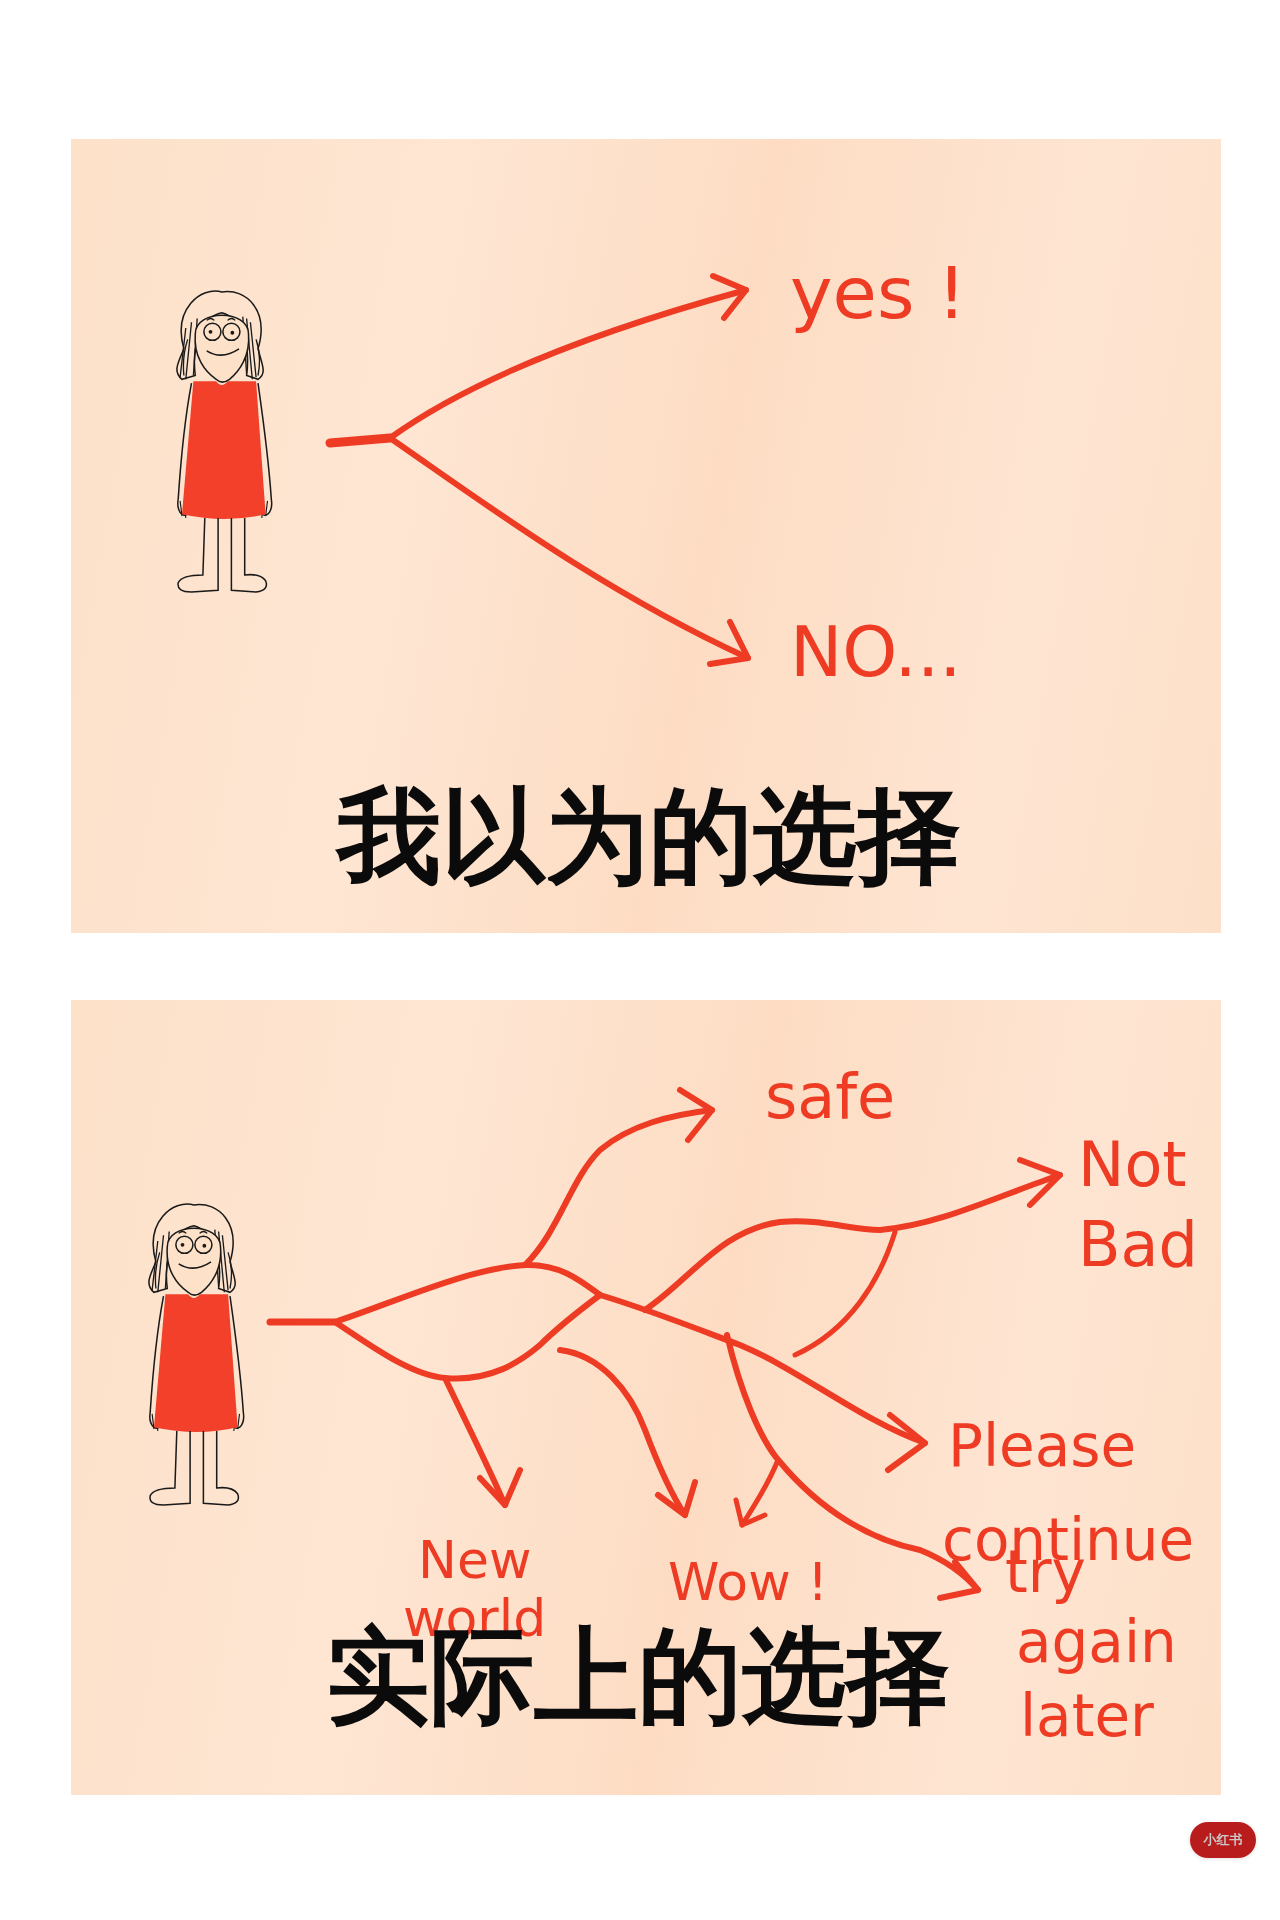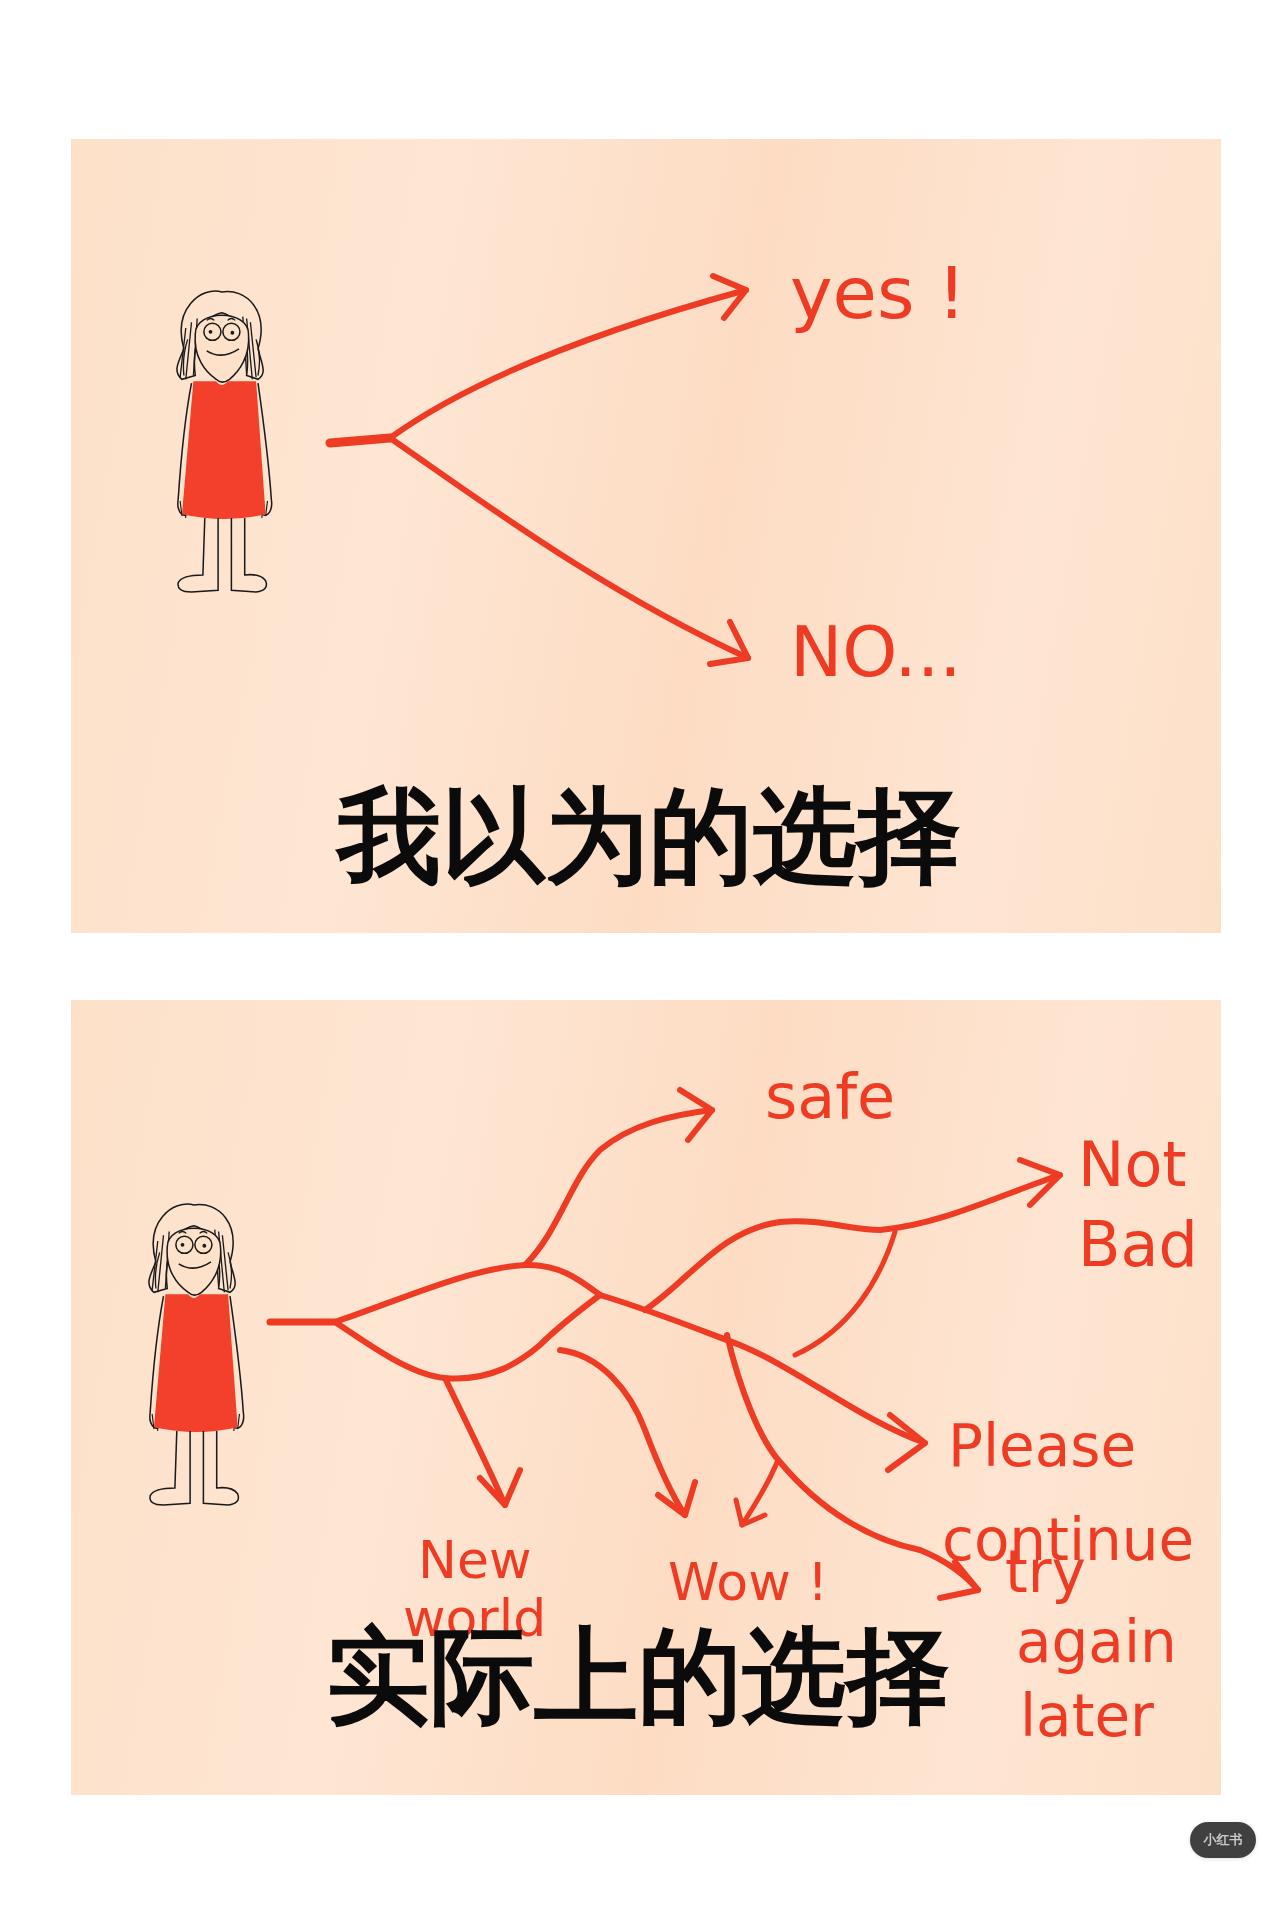--- a/index.html
+++ b/index.html
@@ -6,21 +6,21 @@
     body { width: 1280px; height: 1920px; position: relative; overflow: hidden;
            font-family: "DejaVu Sans", sans-serif; }
     .panel { position: absolute; left: 71px; width: 1150px;
              background: linear-gradient(100deg, #fde1c9 0%, #fee6d3 30%, #fddcc3 55%, #fee5d2 80%, #fde0c8 100%); }
     .panel-top { top: 139px; height: 794px; }
     .panel-bottom { top: 1000px; height: 795px; }
     svg.art { position: absolute; left: 0; top: 0; width: 1280px; height: 1920px; overflow: visible; }
     .hand { font-family: "DejaVu Sans", sans-serif; fill: #ee3b24; }
     .caption { font-family: "DejaVu Sans", sans-serif; font-weight: bold; fill: #0b0b0b; }
     .watermark { position: absolute; left: 1190px; top: 1822px; width: 66px; height: 36px;
-                 border-radius: 18px; background: #404040; box-shadow: 0 1px 4px rgba(0,0,0,0.12);
+                 border-radius: 18px; background: #b91c1c; box-shadow: 0 1px 4px rgba(0,0,0,0.12);
                  color: #c9c9c9; font-size: 13px; font-weight: bold; display: flex;
                  align-items: center; justify-content: center; }
   </style>
 </head>
 <body>
 
 <div class="panel panel-top"></div>
 <div class="panel panel-bottom"></div>
 
 <svg class="art" viewBox="0 0 1280 1920" xmlns="http://www.w3.org/2000/svg">

